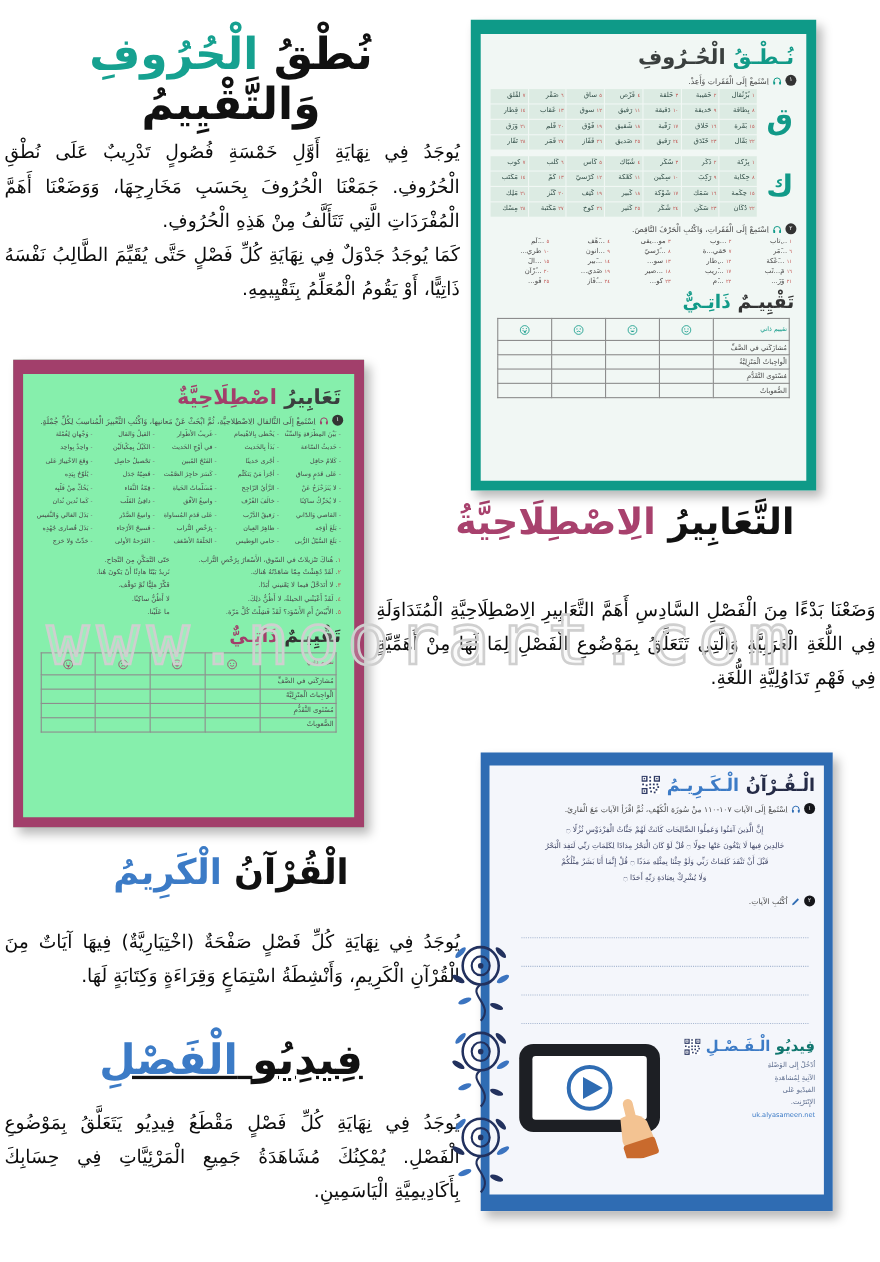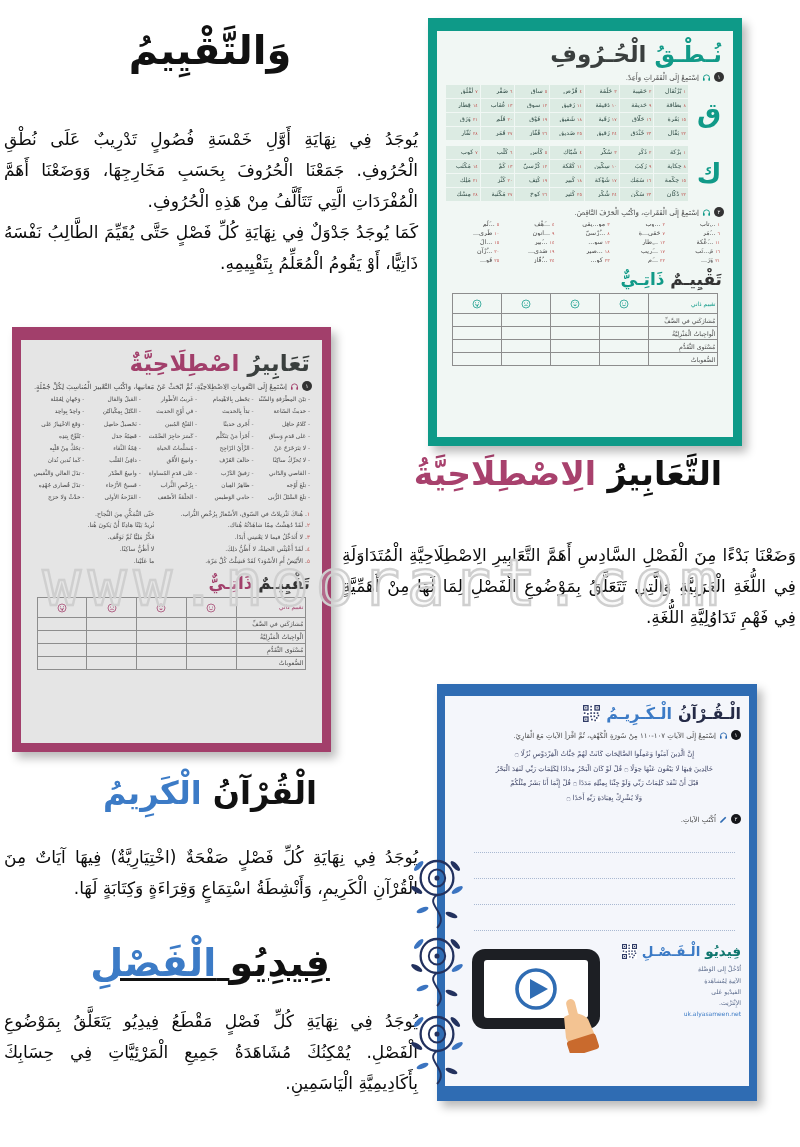--- a/index.html
+++ b/index.html
@@ -25,26 +25,26 @@
   
   #wm{left:0;top:546px;width:768px;text-align:center;z-index:60;pointer-events:none;
       font-family:"DejaVu Sans Mono",monospace;font-size:64px;letter-spacing:7px;
       color:rgba(235,235,235,.25);-webkit-text-stroke:2.4px #cfcfcf;}
 
   
   .card{position:absolute;box-shadow:5px 6px 9px rgba(0,0,0,.28);box-sizing:border-box;}
   #card-pron{left:428px;top:18px;width:314px;height:428px;border:9px solid #0e9a88;
              border-top-width:13px;background:#f1f7f4;padding:6px 9px;}
   #card-expr{left:12px;top:327px;width:319px;height:425px;border:9px solid #a23f6b;
-             border-top-width:13px;background:#e5e5e5;padding:6px 10px;}
+             border-top-width:13px;background:#86efac;padding:6px 10px;}
   #card-quran{left:437px;top:684px;width:320px;height:417px;border:8px solid #2f6cb3;
               border-top-width:12px;border-bottom-width:15px;background:#f4f6fb;
               padding:0;display:flex;flex-direction:row;}
 
-  .chead{font-weight:bold;font-size:23px;text-align:right;margin:4px 2px 2px 0;}
+  .chead{font-weight:bold;font-size:19px;text-align:right;margin:4px 2px 2px 0;}
   .chead .tl{color:#119a88;} .chead .drk{color:#3a3f3e;} .chead .mr{color:#a23f6b;}
 
   .exl{display:flex;align-items:flex-end;gap:3px;font-size:7px;color:#4a4a4a;margin:5px 0 3px;}
   .exnum{display:inline-flex;align-items:center;justify-content:center;flex:0 0 auto;
          width:10px;height:10px;border-radius:50%;background:#333;color:#fff;font-size:5.5px;}
   .ic{width:9px;height:9px;flex:0 0 auto;}
   .tealc .ic{color:#0e9a88;} .marc .ic{color:#a23f6b;} .bluc .ic{color:#2f6cb3;}
 
   
   .ltb{display:flex;align-items:stretch;gap:6px;margin:2px 0 6px;}
@@ -168,20 +168,22 @@
       <ellipse cx="47" cy="14" rx="6.5" ry="2.5" fill="#22315e" transform="rotate(45 47 14)"></ellipse>
       <ellipse cx="7" cy="38" rx="6.5" ry="2.5" fill="#22315e" transform="rotate(30 7 38)"></ellipse>
       <ellipse cx="49" cy="38" rx="6.5" ry="2.5" fill="#3b74c0" transform="rotate(-30 49 38)"></ellipse>
       <ellipse cx="13" cy="58" rx="6.5" ry="2.5" fill="#3b74c0" transform="rotate(-20 13 58)"></ellipse>
       <ellipse cx="43" cy="63" rx="6.5" ry="2.5" fill="#22315e" transform="rotate(20 43 63)"></ellipse>
     </symbol>
   </defs>
 </svg>
 
 <div id="h1" class="abs bigh rtl">
+  <div><span>نُطْقُ</span>
+       <span class="tl">الْحُرُوفِ</span></div>
   <div><span>وَالتَّقْيِيمُ</span></div>
 </div>
 <div id="p1" class="abs para rtl">
   <div>يُوجَدُ فِي نِهَايَةِ أَوَّلِ خَمْسَةِ فُصُولٍ تَدْرِيبٌ عَلَى نُطْقِ الْحُرُوفِ. جَمَعْنَا الْحُرُوفَ بِحَسَبِ مَخَارِجِهَا، وَوَضَعْنَا أَهَمَّ الْمُفْرَدَاتِ الَّتِي تَتَأَلَّفُ مِنْ هَذِهِ الْحُرُوفِ.</div>
   <div>كَمَا يُوجَدُ جَدْوَلٌ فِي نِهَايَةِ كُلِّ فَصْلٍ حَتَّى يُقَيِّمَ الطَّالِبُ نَفْسَهُ ذَاتِيًّا، أَوْ يَقُومُ الْمُعَلِّمُ بِتَقْيِيمِهِ.</div>
 </div>
 
 <div id="h2" class="abs bigh rtl">
   <span>التَّعَابِيرُ</span>
   <span class="mr">الِاصْطِلَاحِيَّةُ</span>
@@ -627,21 +629,21 @@
 <div id="card-expr" class="card rtl">
   <div class="chead">
     <span class="drk">تَعَابِيرُ</span>
     <span class="mr">اصْطِلَاحِيَّةٌ</span>
   </div>
   <div class="exl marc">
     <span class="exnum">١</span>
     <svg class="ic">
         <use href="#i-head"></use>
       </svg>
-    <span class="ext">اِسْتَمِعْ إِلَى التَّعوباتِ الِاصْطِلاحِيَّةِ، ثُمَّ ابْحَثْ عَنْ مَعانيها، وَاكْتُبِ التَّعْبيرَ الْمُناسِبَ لِكُلِّ جُمْلَةٍ.</span>
+    <span class="ext">اِسْتَمِعْ إِلَى التَّالقالِ الِاصْطِلاحِيَّةِ، ثُمَّ ابْحَثْ عَنْ مَعانيها، وَاكْتُبِ التَّعْبيرَ الْمُناسِبَ لِكُلِّ جُمْلَةٍ.</span>
   </div>
   <div class="idgrid">
 
   <div class="iditem"><span>بَيْنَ المِطْرَقةِ وَالسِّنْدان</span></div>
       <div class="iditem"><span>يَحْظى بِالاهْتِمام</span></div>
       <div class="iditem"><span>غَريبُ الأَطْوار</span></div>
       <div class="iditem"><span>القيلُ وَالقال</span></div>
       <div class="iditem"><span>وَجْهانِ لِعُمْلة</span></div>
       <div class="iditem"><span>حَديثُ السّاعة</span></div>
       <div class="iditem"><span>بَدَأَ بِالحَديث</span></div>

